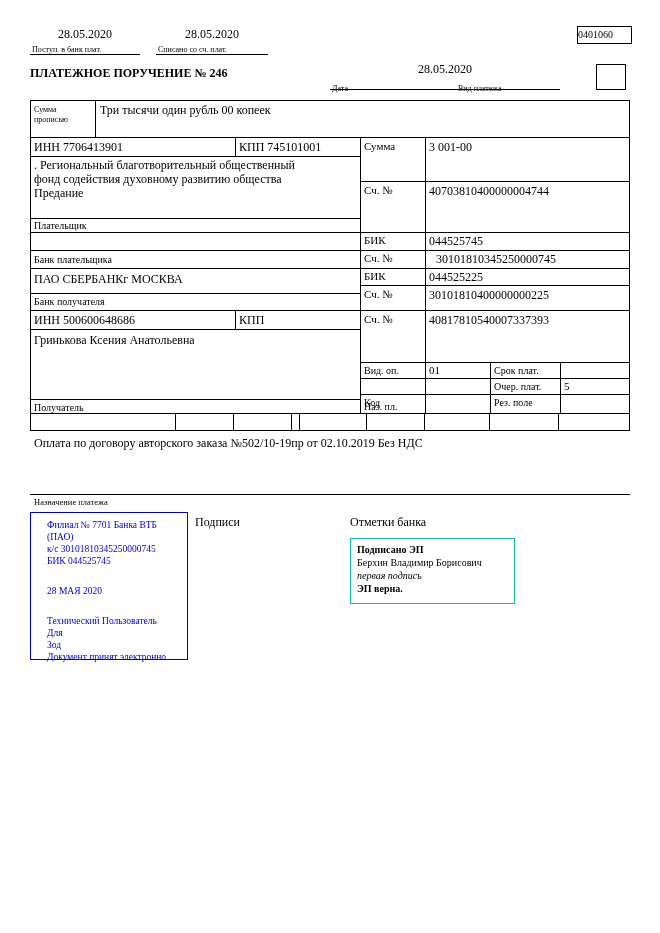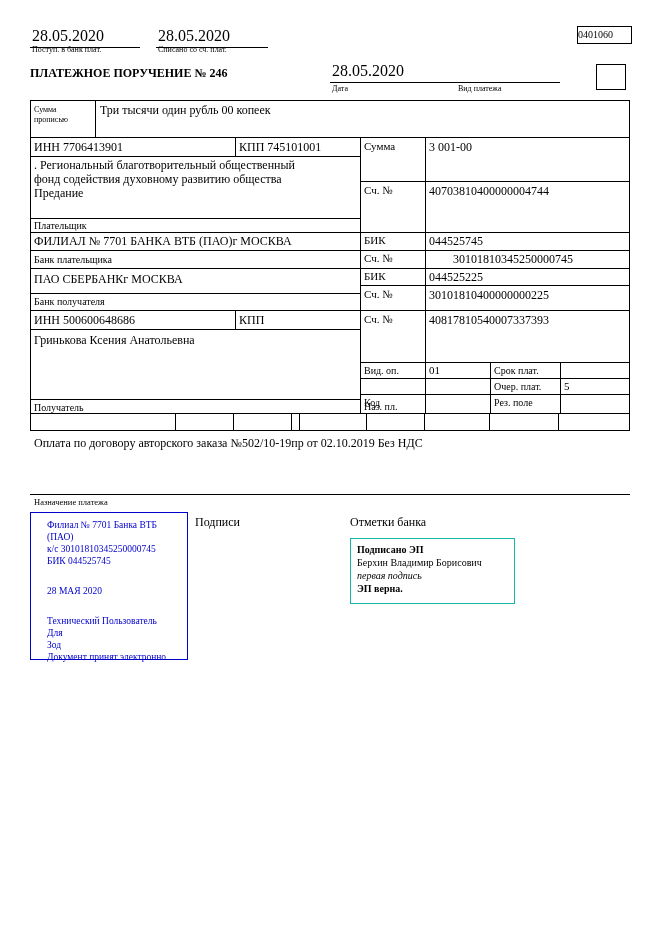--- a/index.html
+++ b/index.html
@@ -12,21 +12,21 @@
   .txt { position:absolute; white-space:nowrap; line-height:1.18; }
   .wrap { white-space:normal; }
   .s8  { font-size:8px; }
   .s85 { font-size:8.5px; }
   .s10 { font-size:10px; }
   .s11 { font-size:11px; }
   .s12 { font-size:12px; }
   .b { font-weight:bold; }
   .it { font-style:italic; }
   .center { text-align:left; }
-  .uline { position:absolute; border-bottom:1px solid #000; font-size:16px; padding:0 2px 2px 2px; }
+  .uline { position:absolute; border-bottom:1px solid #000; font-size:12px; padding:0 2px 12px 2px;text-align:center; }
   .box { position:absolute; border:1px solid #000; }
   .stamp { position:absolute; left:30px; top:512px; width:158px; height:148px;
            border:1px solid var(--stamp-blue); color:var(--stamp-blue);
            padding:6px 16px; font-size:9.5px; line-height:12px; }
   .stamp .gap { margin-top:18px; }
   .sig { position:absolute; left:350px; top:538px; width:165px; height:66px;
          border:1px solid #14b8a6; padding:4px 6px; font-size:10px; line-height:13px; }
 </style>
 </head>
 <body>
@@ -97,25 +97,24 @@
   <div class="txt s12" style="left:34px;  top:140px;">ИНН 7706413901</div>
   <div class="txt s12" style="left:239px; top:140px;">КПП 745101001</div>
   <div class="txt s11" style="left:364px; top:140px;">Сумма</div>
   <div class="txt s12" style="left:429px; top:140px;">3 001-00</div>
 
   <div class="txt s12 wrap" style="left:34px; top:158px; width:285px;">. Региональный благотворительный общественный фонд содействия духовному развитию общества Предание</div>
   <div class="txt s11" style="left:364px; top:184px;">Сч. №</div>
   <div class="txt s12" style="left:429px; top:184px;">40703810400000004744</div>
   <div class="txt s10" style="left:34px; top:220px;">Плательщик</div>
 
-  <div class="txt s12" style="left:34px; top:234px;">ФИЛИАЛ № 7701 БАНКА ВТБ (ПАО)г МОСКВА</div>
   <div class="txt s11" style="left:364px; top:234px;">БИК</div>
   <div class="txt s12" style="left:429px; top:234px;text-align:right;">044525745</div>
   <div class="txt s11" style="left:364px; top:252px;">Сч. №</div>
-  <div class="txt s12" style="left:453px; top:252px;">30101810345250000745</div>
+  <div class="txt s12" style="left:436px; top:252px;">30101810345250000745</div>
   <div class="txt s10" style="left:34px; top:254px;">Банк плательщика</div>
 
   <div class="txt s12" style="left:34px; top:272px;">ПАО СБЕРБАНКг МОСКВА</div>
   <div class="txt s11" style="left:364px; top:270px;">БИК</div>
   <div class="txt s12" style="left:429px; top:270px;">044525225</div>
   <div class="txt s11" style="left:364px; top:288px;">Сч. №</div>
   <div class="txt s12" style="left:429px; top:288px;">30101810400000000225</div>
   <div class="txt s10" style="left:34px; top:296px;">Банк получателя</div>
 
   <div class="txt s12" style="left:34px;  top:313px;">ИНН 500600648686</div>

